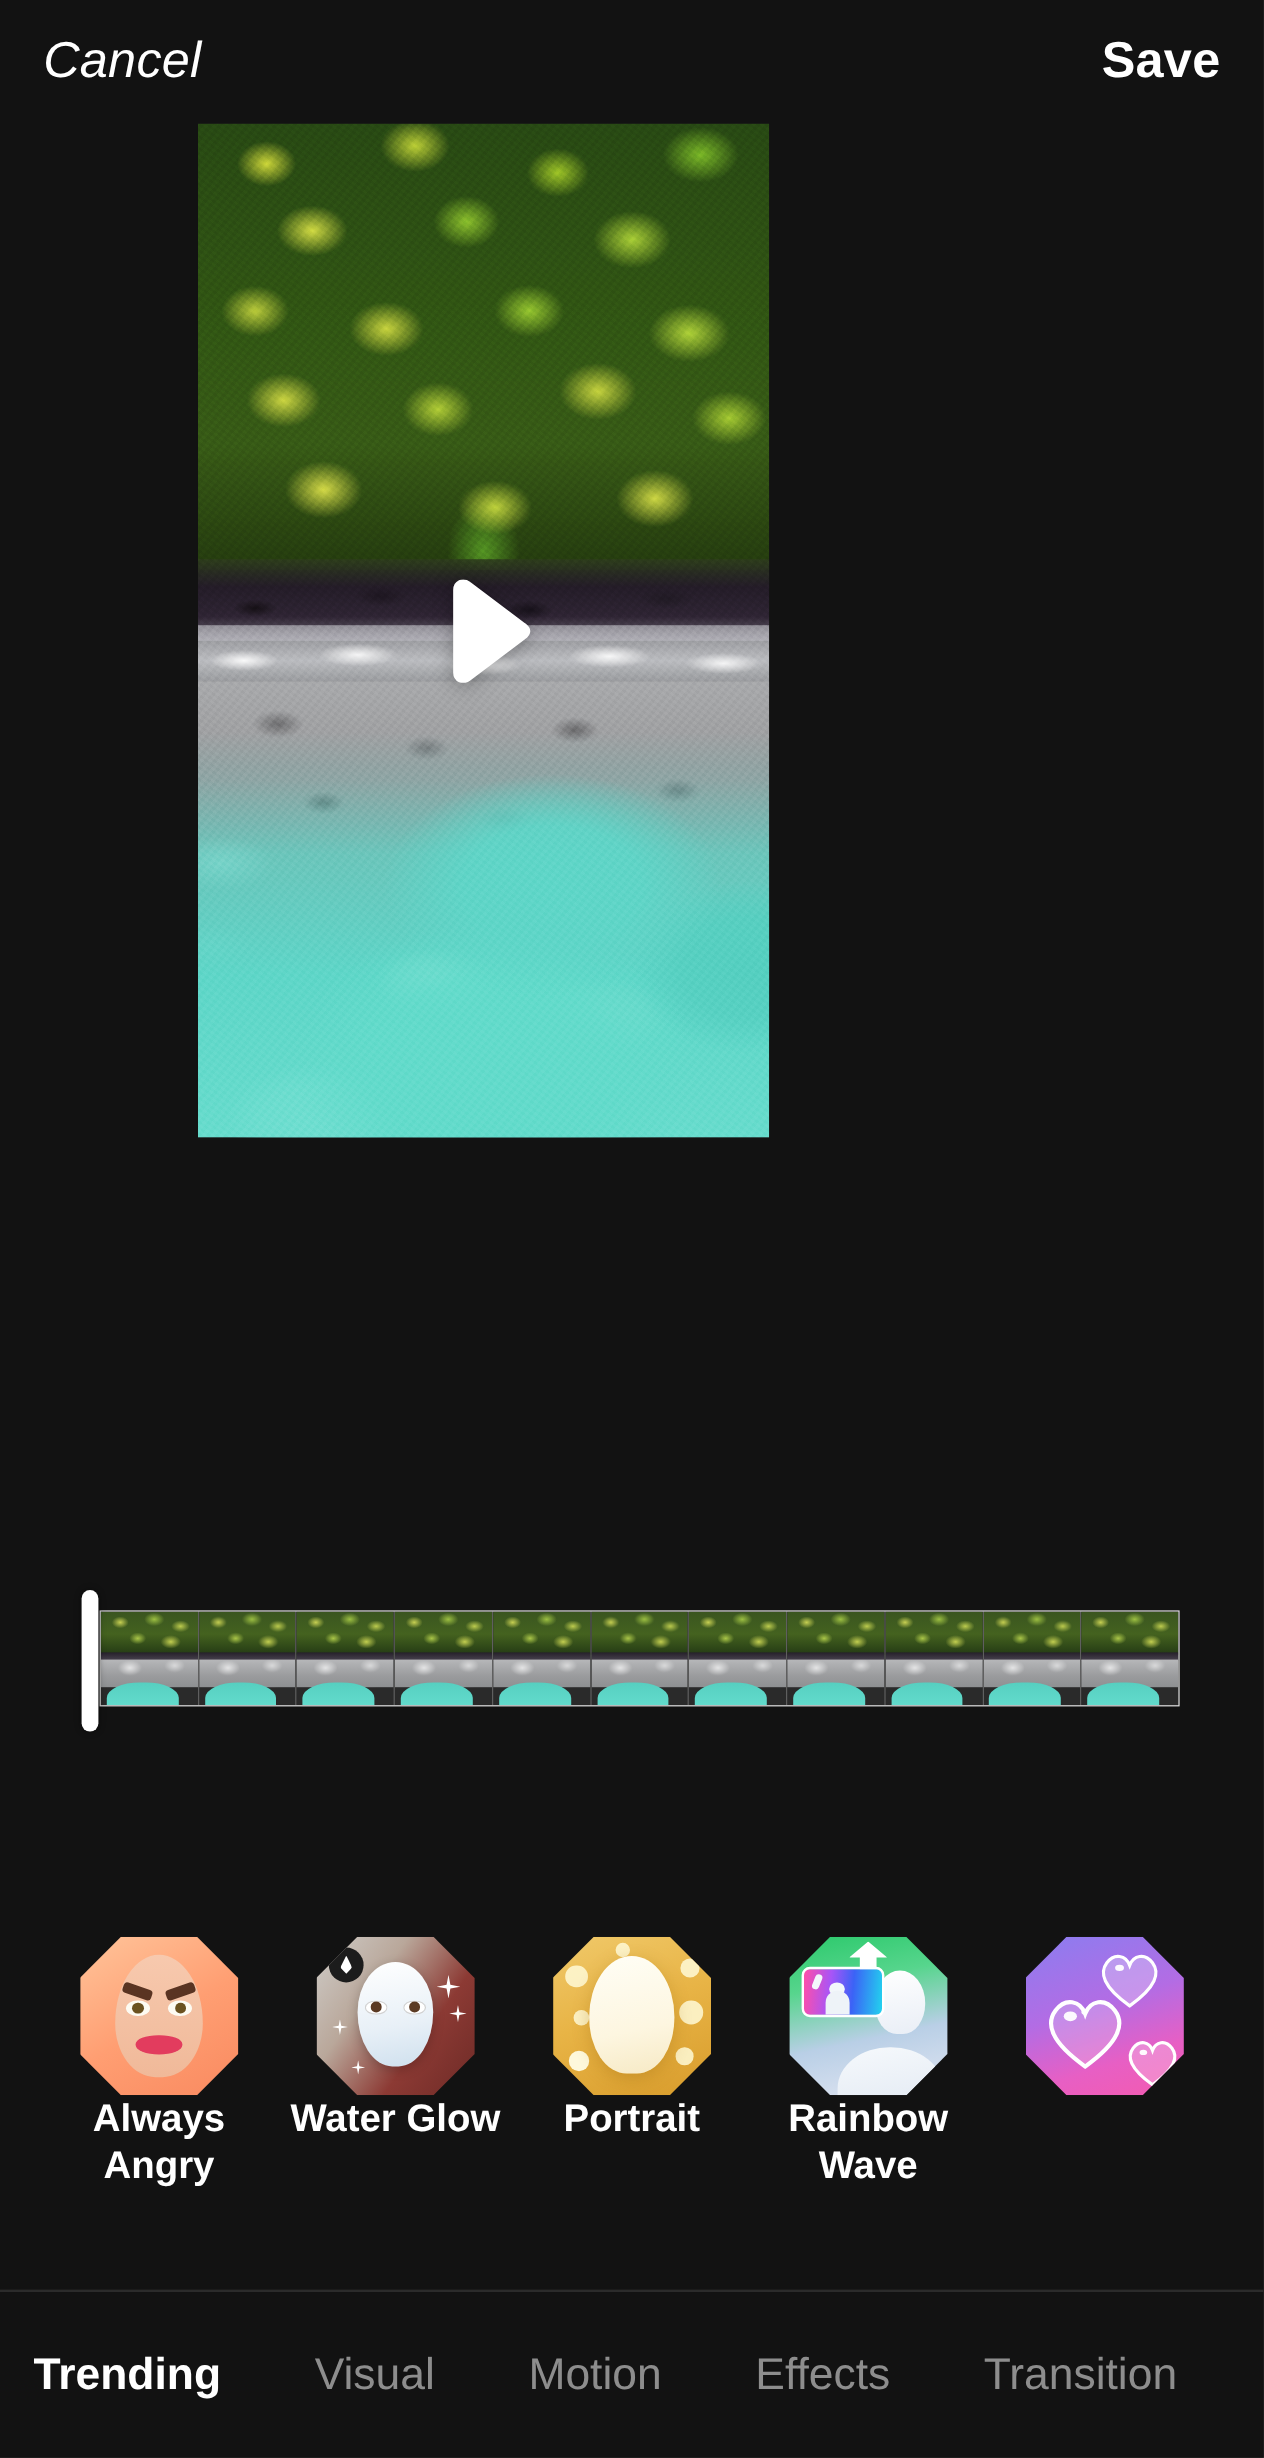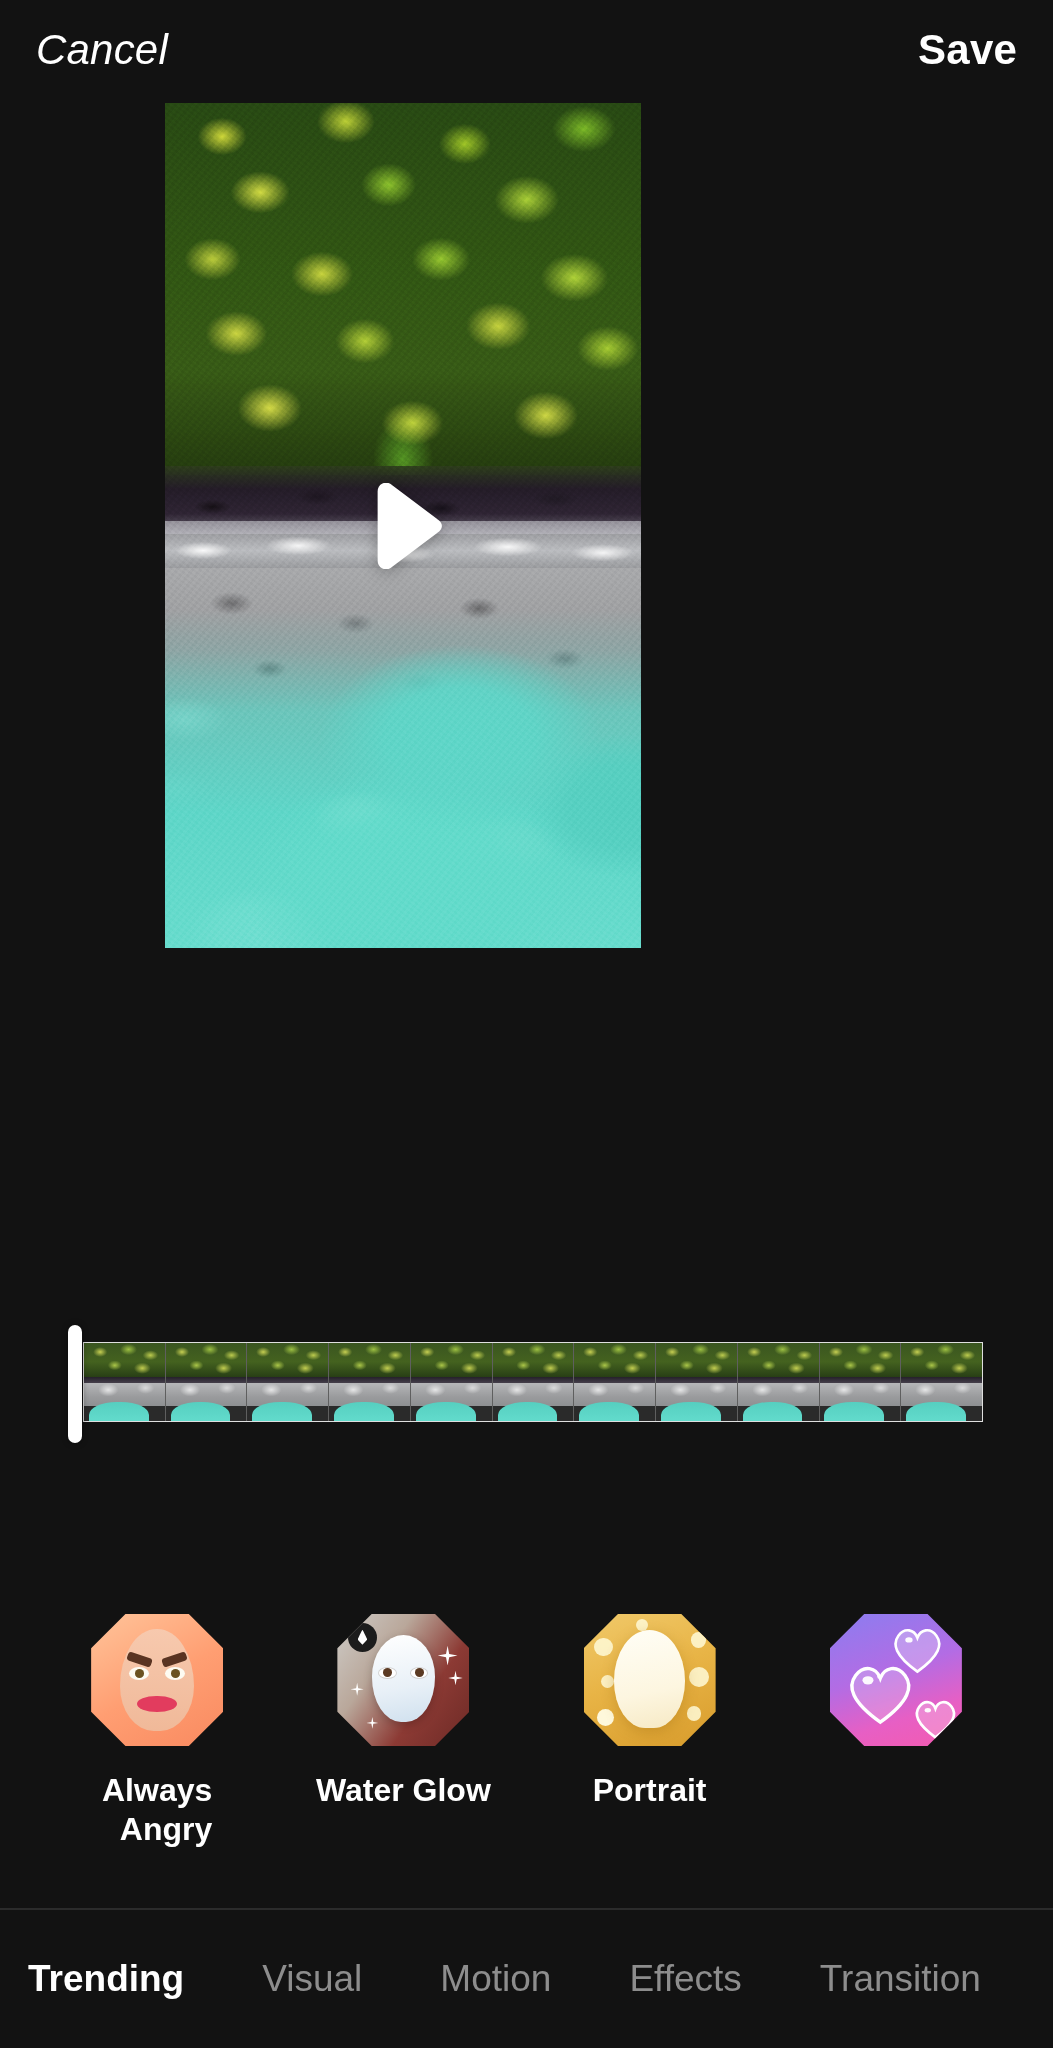--- a/index.html
+++ b/index.html
@@ -206,23 +206,22 @@
   }
   .eff-icon {
     width:132px; height:132px;
     border-radius:34px;
     position:relative; overflow:hidden;
     clip-path:polygon(
       26% 0%, 74% 0%, 100% 26%, 100% 74%,
       74% 100%, 26% 100%, 0% 74%, 0% 26%);
   }
   .eff-label {
-    margin-top:25px;
     color:#ffffff; font-size:32px; font-weight:700;
-    text-align:right; line-height:1.22;
+    text-align:center; line-height:1.22;
     max-width:190px;
   }
 
   
   .ic-angry { background:linear-gradient(150deg,#ffc49a 0%,#ff9e72 52%,#f98a60 100%); }
   .ic-angry .face {
     position:absolute; left:22%; top:11%; width:56%; height:78%;
     border-radius:50% 50% 46% 46% / 56% 56% 44% 44%;
     background:linear-gradient(180deg,#f7c9ae 0%,#f0b999 100%);
   }
@@ -512,20 +511,36 @@
           <div class="bokeh b5"></div>
           <div class="bokeh b6"></div>
         <div class="bokeh b7"></div>
         <div class="pface"></div>
       </div>
       <div class="eff-label">
         <div>Portrait</div>
       </div>
     </div>
 
+    <div class="effect">
+      <div class="eff-icon ic-rainbow">
+        <div class="uparrow"></div>
+        <div class="bigbody"></div>
+        <div class="bighead"></div>
+        <div class="panel">
+          <div class="parm"></div>
+          <div class="phead"></div>
+          <div class="pbody"></div>
+        </div>
+      </div>
+      <div class="eff-label">
+        <div>Rainbow</div>
+        <div>Wave</div>
+      </div>
+    </div>
 
     <div class="effect">
       <div class="eff-icon ic-heart">
         <div class="hb h2">
           <svg class="hsvg" viewBox="0 0 100 92" aria-hidden="true">
             <path d="M50 88 C8 58, 2 36, 14 20 C26 4, 44 8, 50 24 C56 8, 74 4, 86 20 C98 36, 92 58, 50 88 Z" fill="rgba(255,255,255,0.28)" stroke="#ffffff" stroke-width="5"></path>
             <ellipse cx="34" cy="28" rx="7" ry="5" fill="#ffffff" opacity="0.95"></ellipse>
           </svg>
         </div>
         <div class="hb h1">

